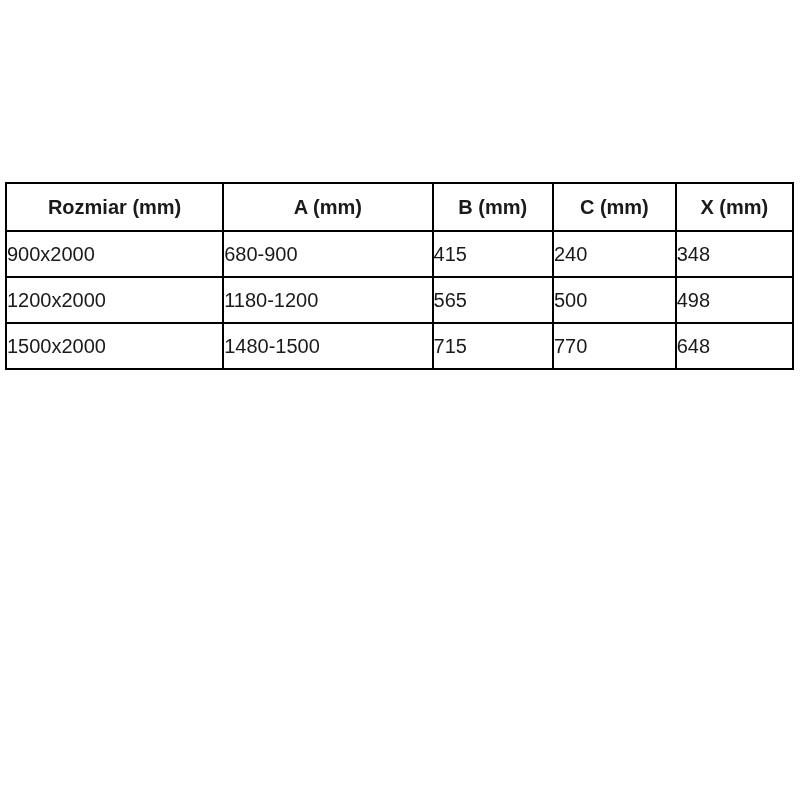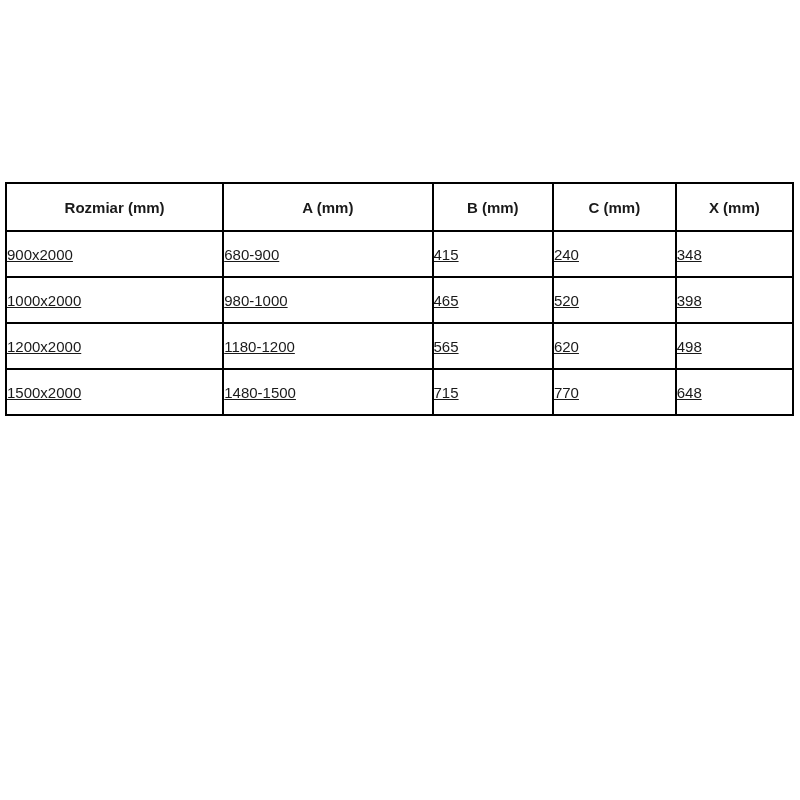--- a/index.html
+++ b/index.html
@@ -31,33 +31,32 @@
   }
   table.spec-table col.c0 { width: 27.6%; }
   table.spec-table col.c1 { width: 26.6%; }
   table.spec-table col.c2 { width: 15.3%; }
   table.spec-table col.c3 { width: 15.6%; }
   table.spec-table col.c4 { width: 14.9%; }
   table.spec-table th,
   table.spec-table td {
     border: 2px solid #000000;
     vertical-align: middle;
-    font-size: 15px;
+    font-size: 20px;
     padding: 0;
     overflow: hidden;
     white-space: nowrap;
   }
   table.spec-table th {
     height: 46px;
     font-weight: bold;
   }
   table.spec-table td {
     height: 44px;
     font-weight: normal;
-    text-decoration: underline;
   }
 </style>
 </head>
 <body>
 
 <div class="page">
   <div class="spec-table-wrap">
     <table class="spec-table">
       <colgroup>
         <col class="c0">
@@ -77,31 +76,24 @@
       </thead>
       <tbody>
         <tr>
           <td>900x2000</td>
           <td>680-900</td>
           <td>415</td>
           <td>240</td>
           <td>348</td>
         </tr>
         <tr>
-          <td>1000x2000</td>
-          <td>980-1000</td>
-          <td>465</td>
-          <td>520</td>
-          <td>398</td>
-        </tr>
-        <tr>
           <td>1200x2000</td>
           <td>1180-1200</td>
           <td>565</td>
-          <td>620</td>
+          <td>500</td>
           <td>498</td>
         </tr>
         <tr>
           <td>1500x2000</td>
           <td>1480-1500</td>
           <td>715</td>
           <td>770</td>
           <td>648</td>
         </tr>
       </tbody>

